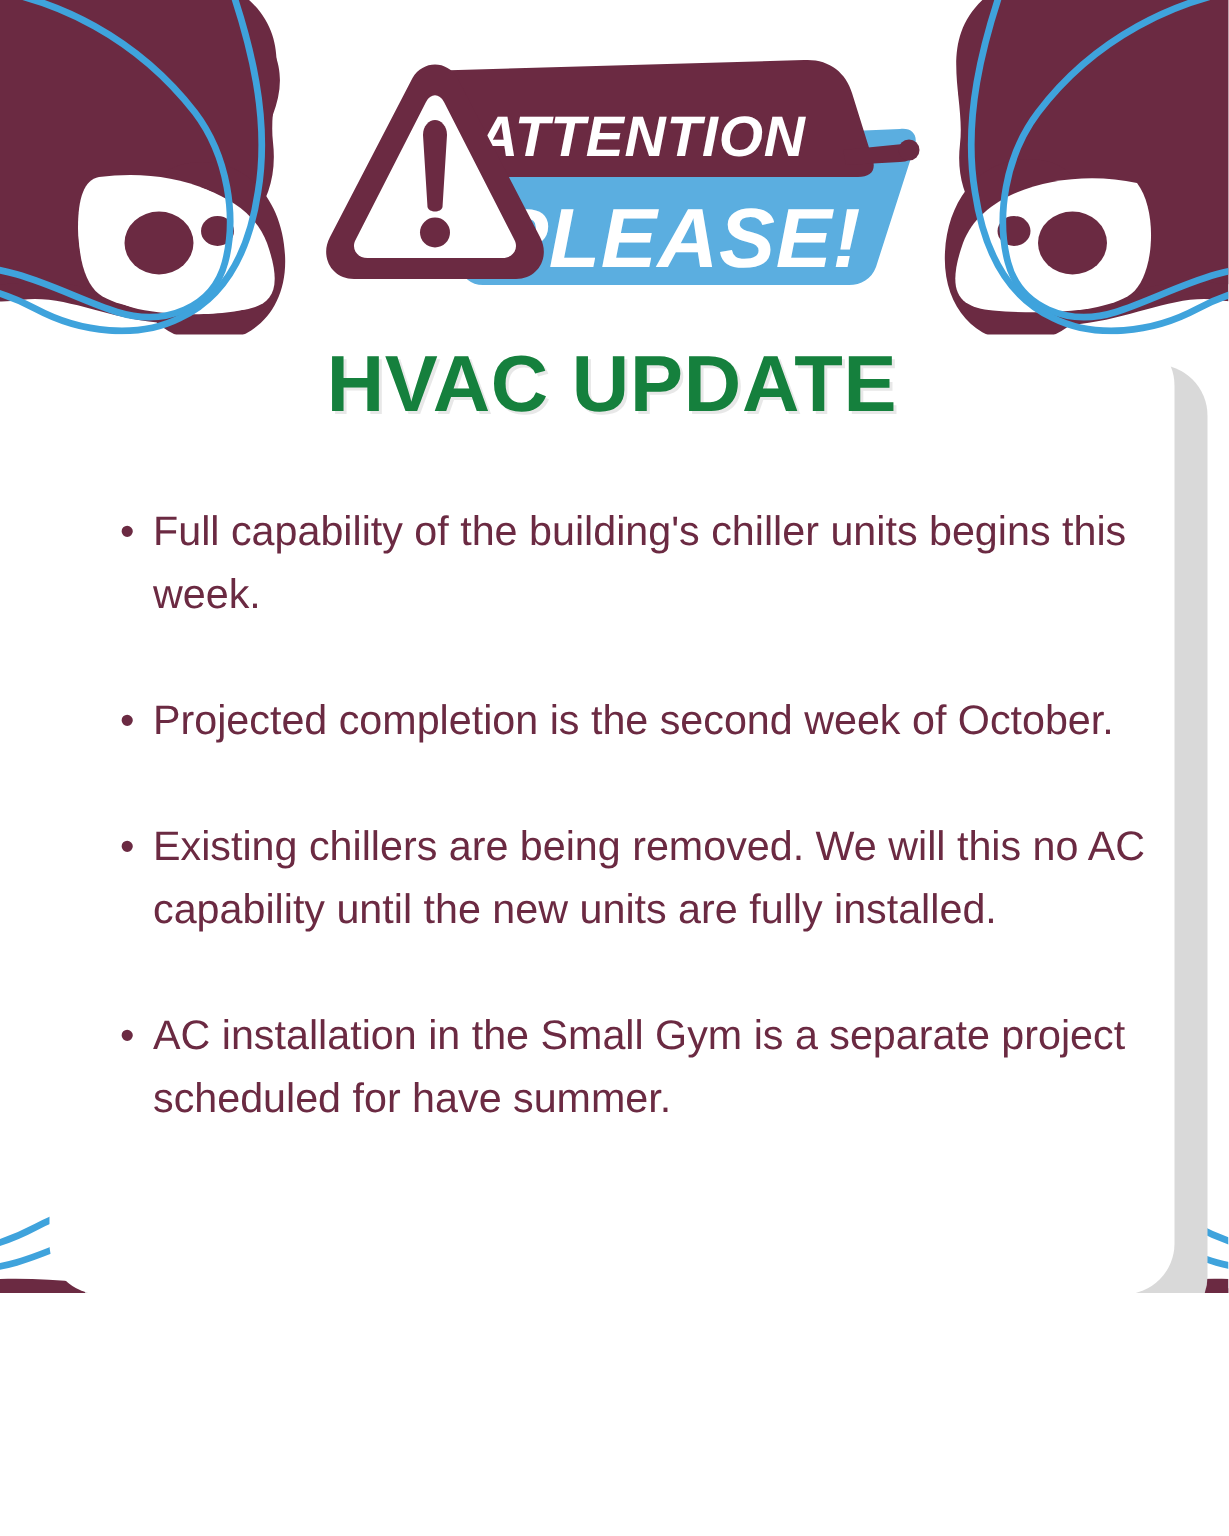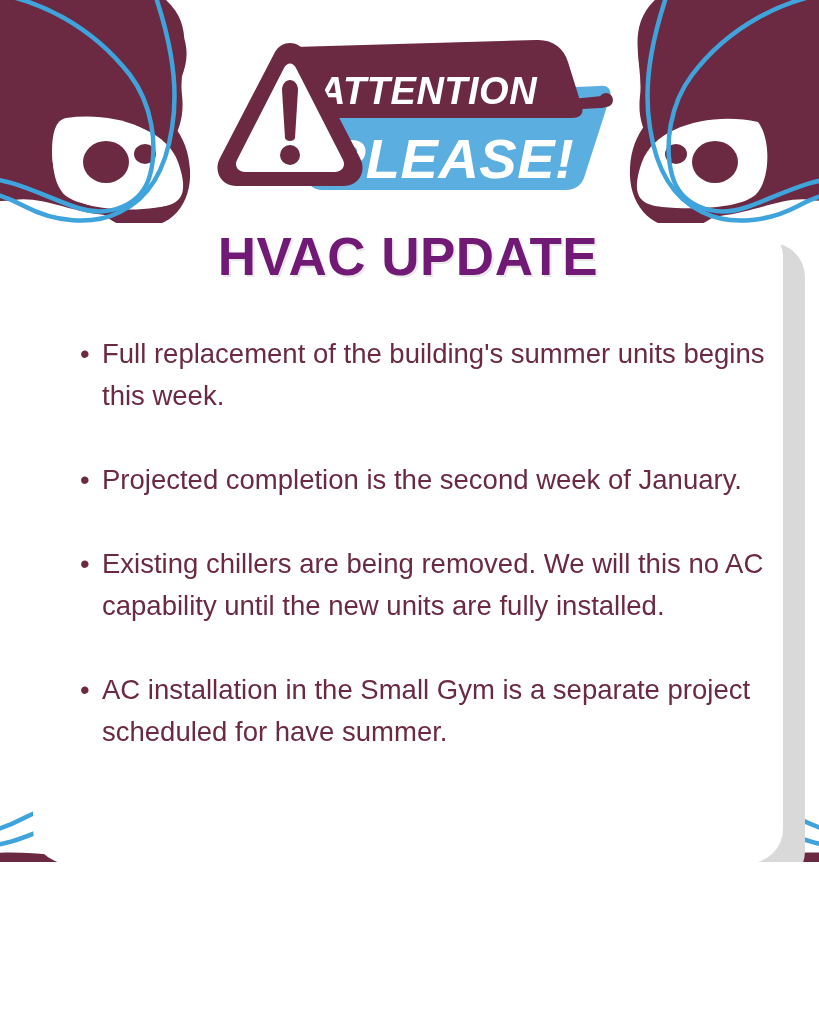--- a/index.html
+++ b/index.html
@@ -60,21 +60,21 @@
   .poster-title {
     position: absolute;
     left: 33px;
     top: 226px;
     width: 750px;
     text-align: center;
     font-family: "Liberation Sans", sans-serif;
     font-weight: bold;
     font-size: 53px;
     letter-spacing: 0.5px;
-    color: #701a75;
+    color: #15803d;
     text-shadow: 2px 2px 0 rgba(150,150,150,0.22);
   }
 
   
   .bullet-list {
     position: absolute;
     left: 80px;
     top: 333px;
     width: 700px;
   }
@@ -222,25 +222,25 @@
         L 85,100 C 84,104 76,104 75,100 Z"></path>
       <circle fill="#6B2A42" cx="80" cy="117" r="10"></circle>
     </g>
   </svg>
 
   <div class="poster-title">HVAC UPDATE</div>
 
   <div class="bullet-list">
     <div class="bullet-item">
       <span class="bullet-dot">•</span>
-      <span class="bullet-text">Full replacement of the building's summer units begins this week.</span>
-    </div>
-    <div class="bullet-item">
-      <span class="bullet-dot">•</span>
-      <span class="bullet-text">Projected completion is the second week of January.</span>
+      <span class="bullet-text">Full capability of the building's chiller units begins this week.</span>
+    </div>
+    <div class="bullet-item">
+      <span class="bullet-dot">•</span>
+      <span class="bullet-text">Projected completion is the second week of October.</span>
     </div>
     <div class="bullet-item">
       <span class="bullet-dot">•</span>
       <span class="bullet-text">Existing chillers are being removed. We will this no AC capability until the new units are fully installed.</span>
     </div>
     <div class="bullet-item">
       <span class="bullet-dot">•</span>
       <span class="bullet-text"> AC installation in the Small Gym is a separate project scheduled for have summer.</span>
     </div>
   </div>

